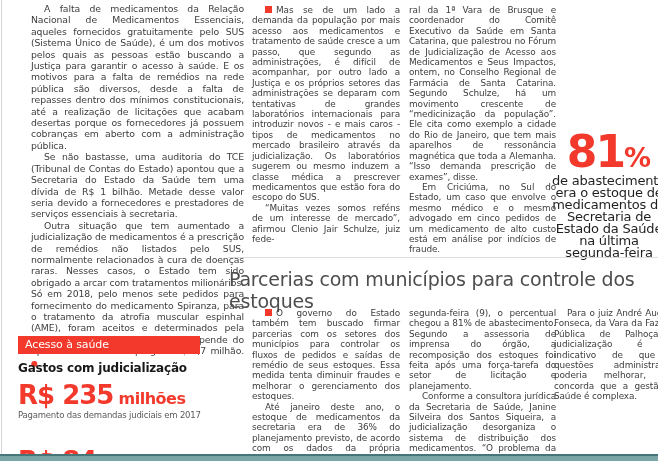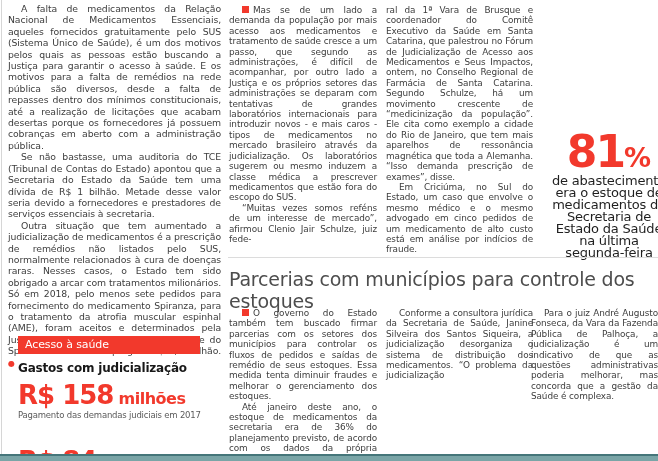--- a/index.html
+++ b/index.html
@@ -7,21 +7,21 @@
     --ink:#3d3d3d;
     --bar:#7aa5a7;
     --bar-edge:#45767a;
   }
   html,body{margin:0;padding:0;background:#ffffff;}
   .page{
     position:relative;width:658px;height:461px;background:#ffffff;overflow:hidden;
     font-family:"DejaVu Sans", sans-serif;color:var(--ink);
   }
   .page-edge{position:absolute;left:1px;top:0;width:1px;height:454px;background:#d6d6d6;}
-  .col{position:absolute;}
+  .col{position:absolute;margin-left:23px;}
   .col p{margin:0;text-align:justify;}
   .c1{left:8px;top:3px;width:213px;}
   .c1 p{font-size:9.3px;line-height:11.4px;letter-spacing:-0.1px;}
   .cn p{font-size:8.9px;line-height:10.4px;letter-spacing:-0.1px;}
   .c2{left:229px;top:5px;width:148px;}
   .c3{left:386px;top:5px;width:147px;}
   .c2b{left:229px;top:308px;width:148px;}
   .c3b{left:386px;top:308px;width:147px;}
   .c4b{left:531px;top:308px;width:127px;}
   .indent{text-indent:13px;}
@@ -74,32 +74,33 @@
     <div><span class="stat-value">81</span><span class="stat-pct">%</span></div>
     <div class="stat-caption">de abastecimento era o estoque de medicamentos da Secretaria de Estado da Saúde na última segunda-feira</div>
   </div>
 
   <div class="rule"></div>
   <div class="headline">Parcerias com municípios para controle dos estoques</div>
 
   <div class="infobox">
     <div class="infobox-banner">Acesso à saúde</div>
     <div class="infobox-subtitle">Gastos com judicialização</div>
-    <div class="big-stat"><span class="v">R$ 158</span> <span class="u">milhões</span></div>
+    <div class="big-stat"><span class="v">R$ 235</span> <span class="u">milhões</span></div>
     <div class="stat-sub nowrap">Pagamento das demandas judiciais em 2017</div>
     <div class="big-stat mt2"><span class="v">R$ 84</span> <span class="u">milhões</span></div>
     <div class="stat-sub w2">Valores sequestrados dos cofres públicos de 2016 a 2018</div>
   </div>
 
   <div class="col cn c2b">
     <p class="indent"><span class="sq"></span><span>O governo do Estado também tem buscado firmar parcerias com os setores dos municípios para controlar os fluxos de pedidos e saídas de remédio de seus estoques. Essa medida tenta diminuir fraudes e melhorar o gerenciamento dos estoques.</span></p>
     <p class="indent">Até janeiro deste ano, o estoque de medicamentos da secretaria era de 36% do planejamento previsto, de acordo com os dados da própria secretaria. Na última</p>
   </div>
 
   <div class="col cn c3b">
+    <p>segunda-feira (9), o percentual chegou a 81% de abastecimento. Segundo a assessoria de imprensa do órgão, a recomposição dos estoques foi feita após uma força-tarefa do setor de licitação e planejamento.</p>
     <p class="indent">Conforme a consultora jurídica da Secretaria de Saúde, Janine Silveira dos Santos Siqueira, a judicialização desorganiza o sistema de distribuição dos medicamentos. “O problema da judicialização</p>
   </div>
 
   <div class="col cn c4b">
     <p class="indent">Para o juiz André Augusto Fonseca, da Vara da Fazenda Pública de Palhoça, a judicialização é um indicativo de que as questões administrativas poderia melhorar, mas concorda que a gestão da Saúde é complexa.</p>
   </div>
 
   <div class="bottom-bar"></div>
 </div>
 

